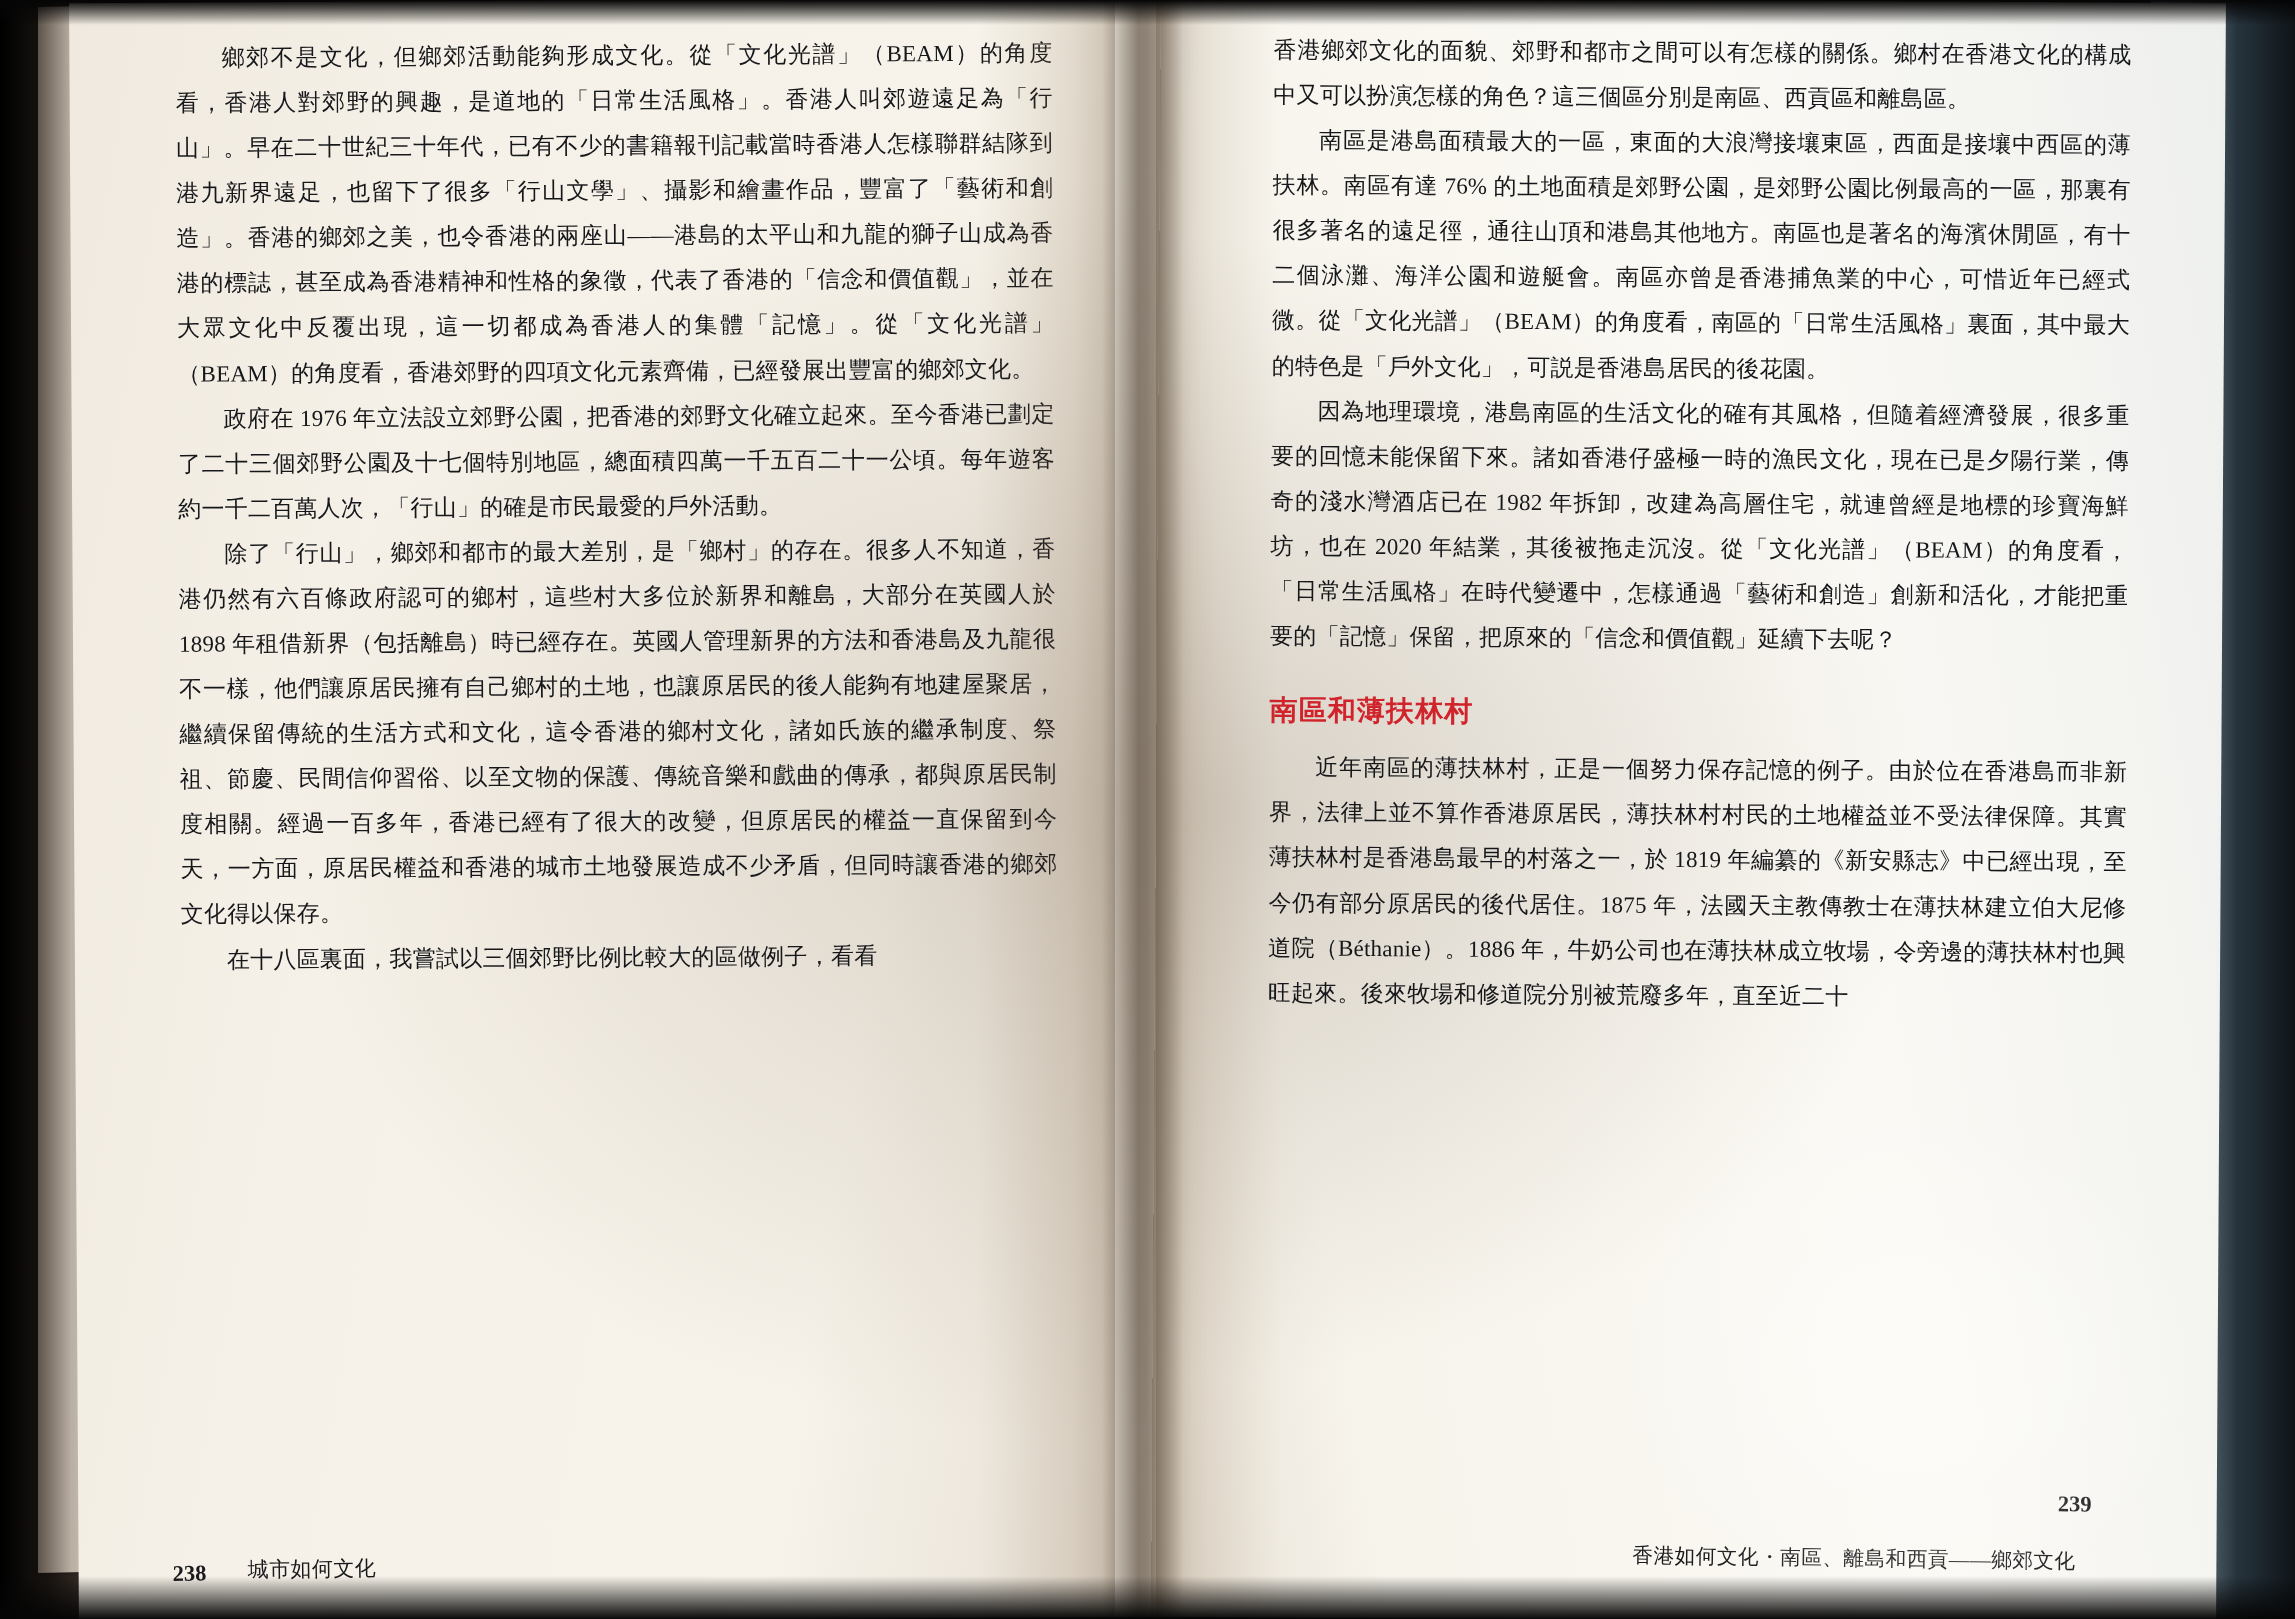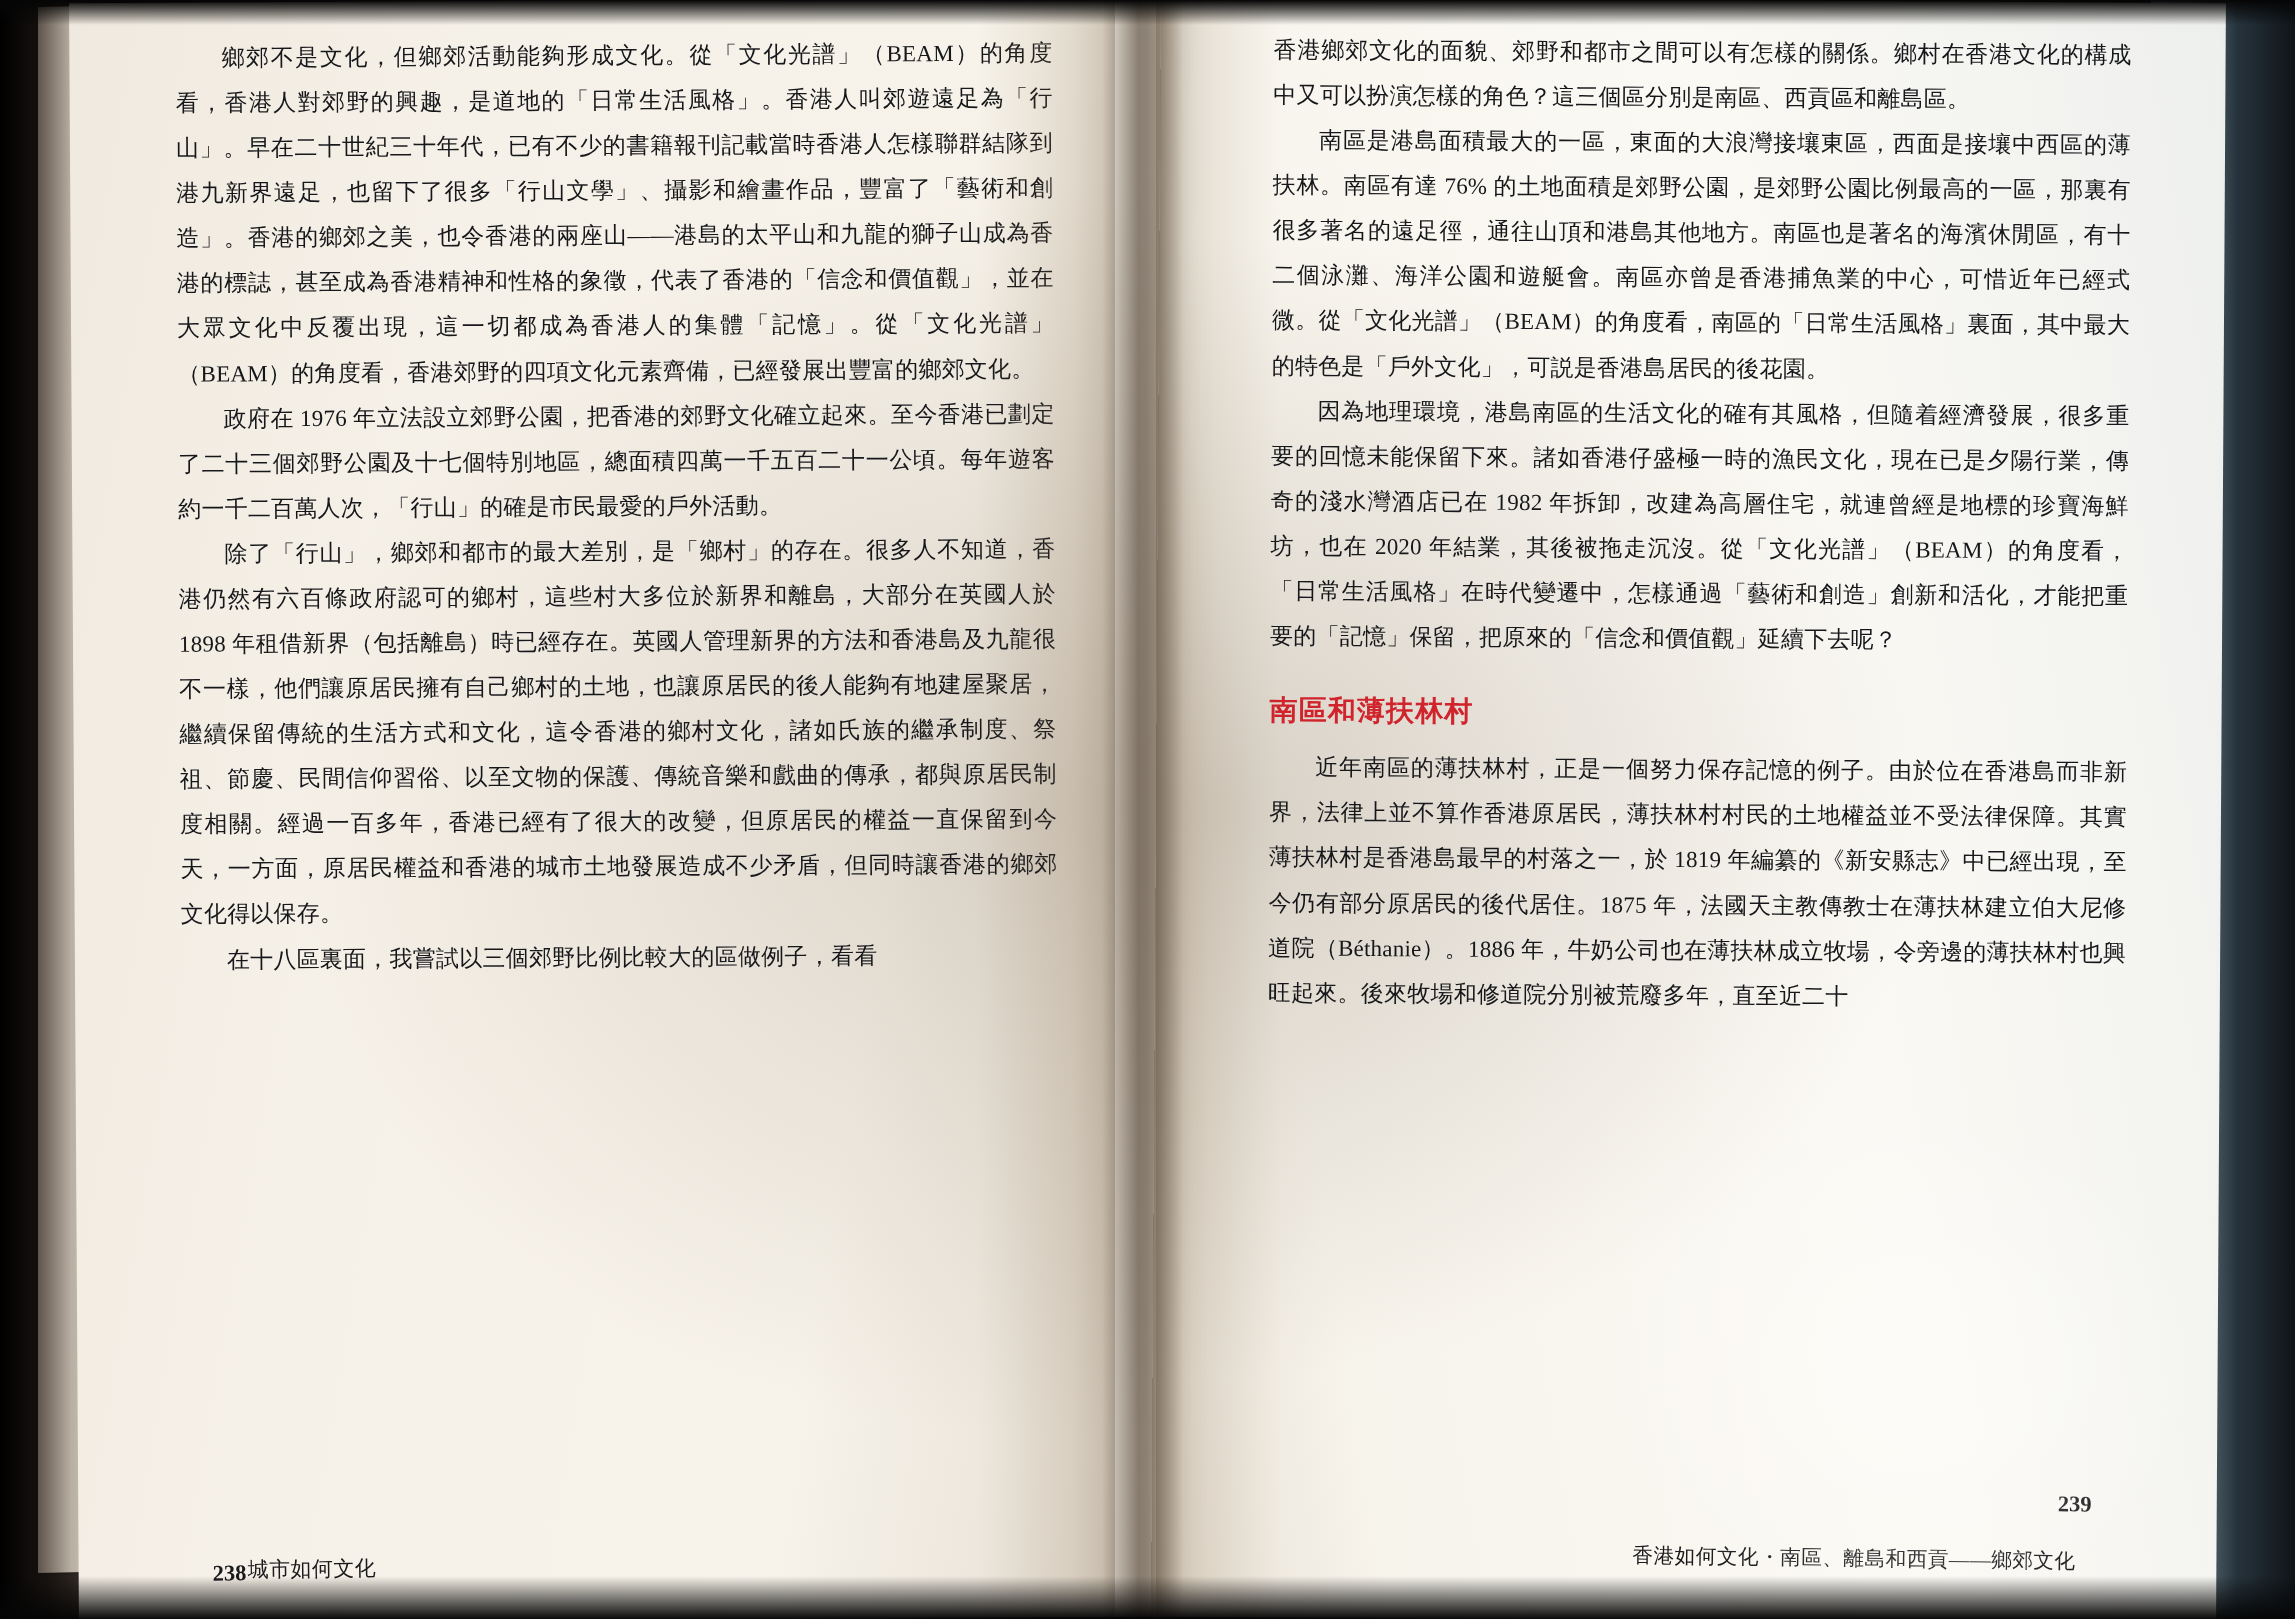--- a/index.html
+++ b/index.html
@@ -144,21 +144,20 @@
     transform: rotate(-0.4deg);
   }
   .folio-left {
     position: absolute;
     left: 94px;
     bottom: 36px;
     color: #1a1a1c;
     font-size: 22.5px;
     font-weight: bold;
     transform: rotate(-0.4deg);
-    margin-left: 40px;
   }
   .footer-right {
     position: absolute;
     right: 141px;
     bottom: 49px;
     color: #1a1a1c;
     font-size: 20.7px;
     letter-spacing: .02em;
     white-space: nowrap;
     transform: rotate(0.4deg);

